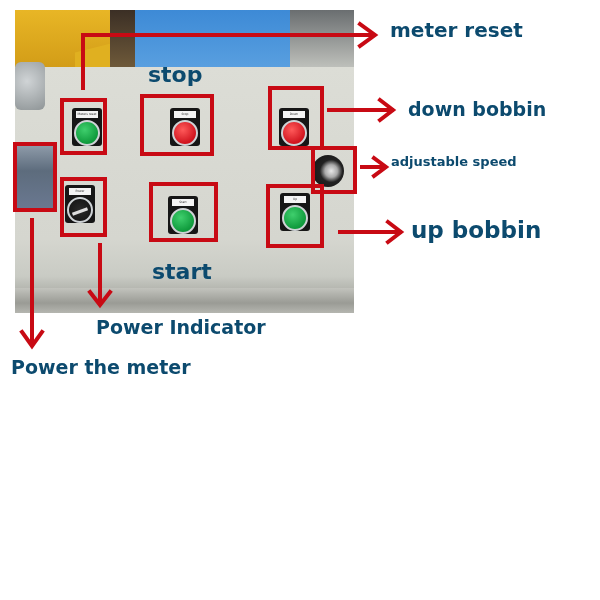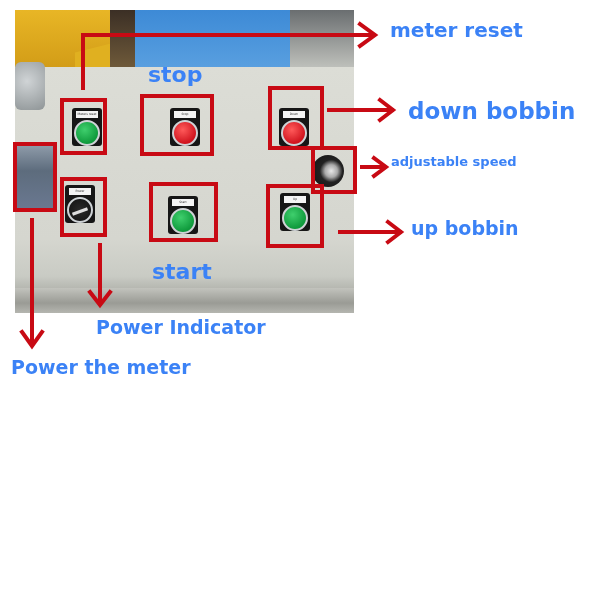--- a/index.html
+++ b/index.html
@@ -17,21 +17,21 @@
   .meter-display { position:absolute; left:0px; top:135px; width:38px; height:62px; background:linear-gradient(180deg,#8d9aa8,#5d6c7d 40%,#6a7890); border:1px solid #444; }
   .btn-holder { position:absolute; width:30px; height:38px; background:#161616; border-radius:3px; }
   .btn-label { position:absolute; left:4px; top:3px; width:22px; height:7px; background:#f4f4f4; font-size:3px; line-height:7px; text-align:center; color:#333; overflow:hidden; }
   .btn-cap { position:absolute; left:2px; top:12px; width:26px; height:26px; border-radius:50%; border:2px solid #cfd3d6; box-sizing:border-box; }
   .cap-green { background:radial-gradient(circle at 40% 35%,#3fcf6d,#0f9a3c 70%); }
   .cap-red { background:radial-gradient(circle at 40% 35%,#ff5a5a,#d0141e 70%); }
   .cap-selector { background:radial-gradient(circle,#2a2a2a,#111); }
   .cap-selector::after { content:""; position:absolute; left:3px; top:11px; width:16px; height:3px; background:#ddd; transform:rotate(-20deg); }
   .knob { position:absolute; left:297px; top:145px; width:32px; height:32px; border-radius:50%; background:radial-gradient(circle at 60% 50%,#e8e8e8 0,#aaa 25%,#222 45%,#111 100%); }
   .box { position:absolute; border:4px solid #c80a14; box-sizing:border-box; }
-  .label { position:absolute; color:#3b82f6; font-weight:bold; white-space:nowrap; font-family:"DejaVu Sans", sans-serif; }
+  .label { position:absolute; color:#0c4a6e; font-weight:bold; white-space:nowrap; font-family:"DejaVu Sans", sans-serif; }
   svg { position:absolute; left:0; top:0; }
 </style>
 </head>
 <body>
 
 <div class="photo">
   <div class="bg-yellow"></div>
   <div class="bg-yellow2"></div>
   <div class="bg-dark"></div>
   <div class="bg-blue"></div>
@@ -95,18 +95,18 @@
     <line x1="100" y1="245" x2="100" y2="302"></line>
     <polyline points="90,292 100,305 110,292"></polyline>
 
     <line x1="32" y1="220" x2="32" y2="342"></line>
     <polyline points="22,332 32,346 42,332"></polyline>
   </g>
 </svg>
 
 <div class="label" style="left:390px; top:18px; font-size:20px;">meter reset</div>
 <div class="label" style="left:148px; top:62px; font-size:22px;">stop</div>
-<div class="label" style="left:408px; top:98px; font-size:23px;text-align:center;">down bobbin</div>
+<div class="label" style="left:408px; top:98px; font-size:19px;text-align:center;">down bobbin</div>
 <div class="label" style="left:391px; top:154px; font-size:13px;">adjustable speed</div>
-<div class="label" style="left:411px; top:217px; font-size:19px;text-align:center;">up bobbin</div>
+<div class="label" style="left:411px; top:217px; font-size:23px;text-align:center;">up bobbin</div>
 <div class="label" style="left:152px; top:259px; font-size:22px;">start</div>
 <div class="label" style="left:96px; top:316px; font-size:19px;">Power Indicator</div>
 <div class="label" style="left:11px; top:356px; font-size:19px;">Power the meter</div>
 
 </body></html>

